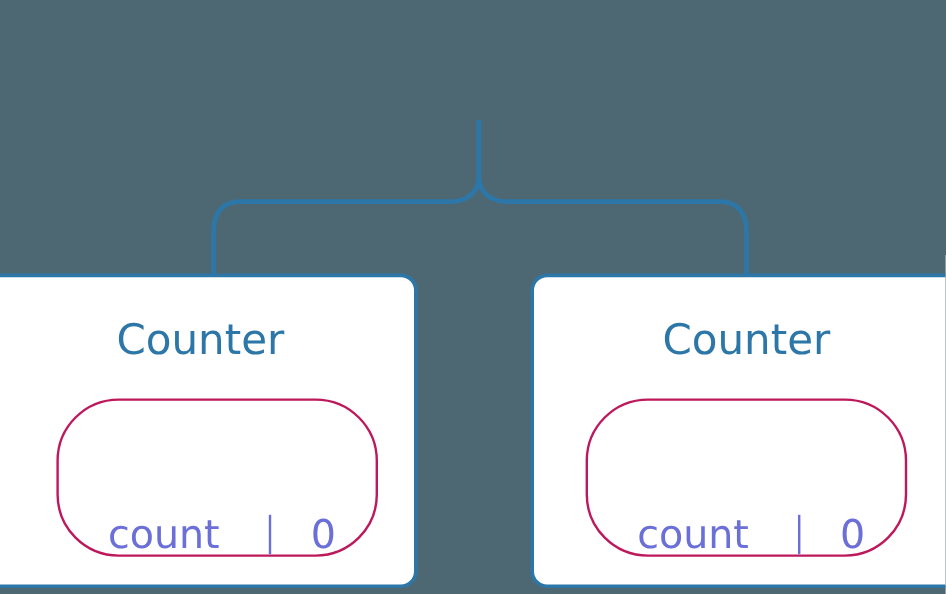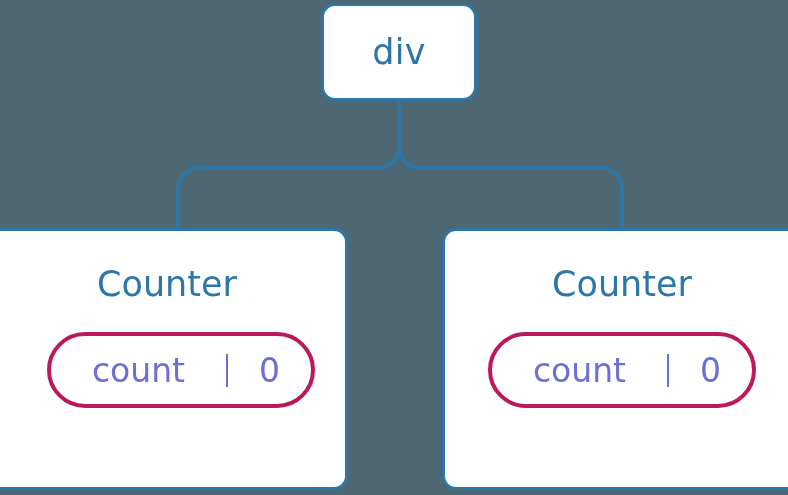--- a/index.html
+++ b/index.html
@@ -68,27 +68,27 @@
   }
   .child-title {
     color: #2d77a8;
     font-size: 35px;
     font-weight: 400;
     line-height: 1;
     margin-top: 36px;
   }
   .state-pill {
     margin-top: 30px;
-    height: 76px;
+    height: 132px;
     width: 268px;
-    border: 4px solid #be185d;
+    border: 2px solid #be185d;
     border-radius: 52px;
     box-sizing: border-box;
     display: flex;
-    align-items: center;
+    align-items: flex-end;
     overflow: hidden;
   }
   .pill-key,
   .pill-value {
     display: flex;
     align-items: center;
     justify-content: center;
     color: #6b6fd8;
     font-size: 33px;
     font-weight: 400;
@@ -116,23 +116,20 @@
     <path d="M 399 146 C 399 168 377 168 377 168
              L 200 168
              C 178 168 178 190 178 190
              L 178 232" fill="none" stroke="#2d77a8" stroke-width="4" stroke-linecap="butt"></path>
     <path d="M 399 146 C 399 168 421 168 421 168
              L 600 168
              C 622 168 622 190 622 190
              L 622 232" fill="none" stroke="#2d77a8" stroke-width="4" stroke-linecap="butt"></path>
   </svg>
 
-  <div class="node-box" id="root-node">
-    <span class="root-label">div</span>
-  </div>
 
   <div class="node-box child-node" id="child-node-0">
     <span class="child-title">Counter</span>
     <div class="state-pill">
       <span class="pill-key">count</span>
       <span class="pill-value">0</span>
     </div>
   </div>
 
   <div class="node-box child-node" id="child-node-1">

